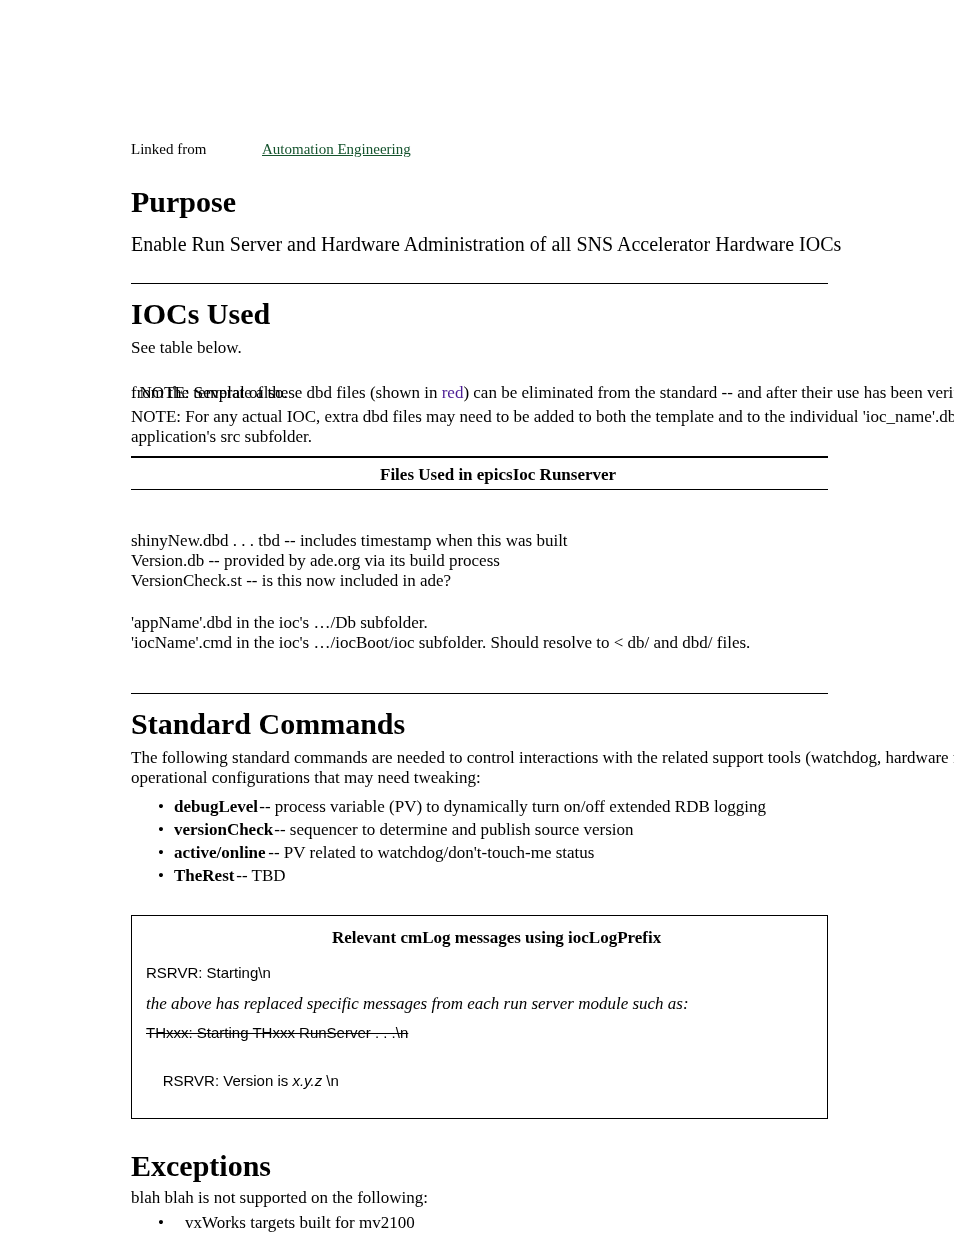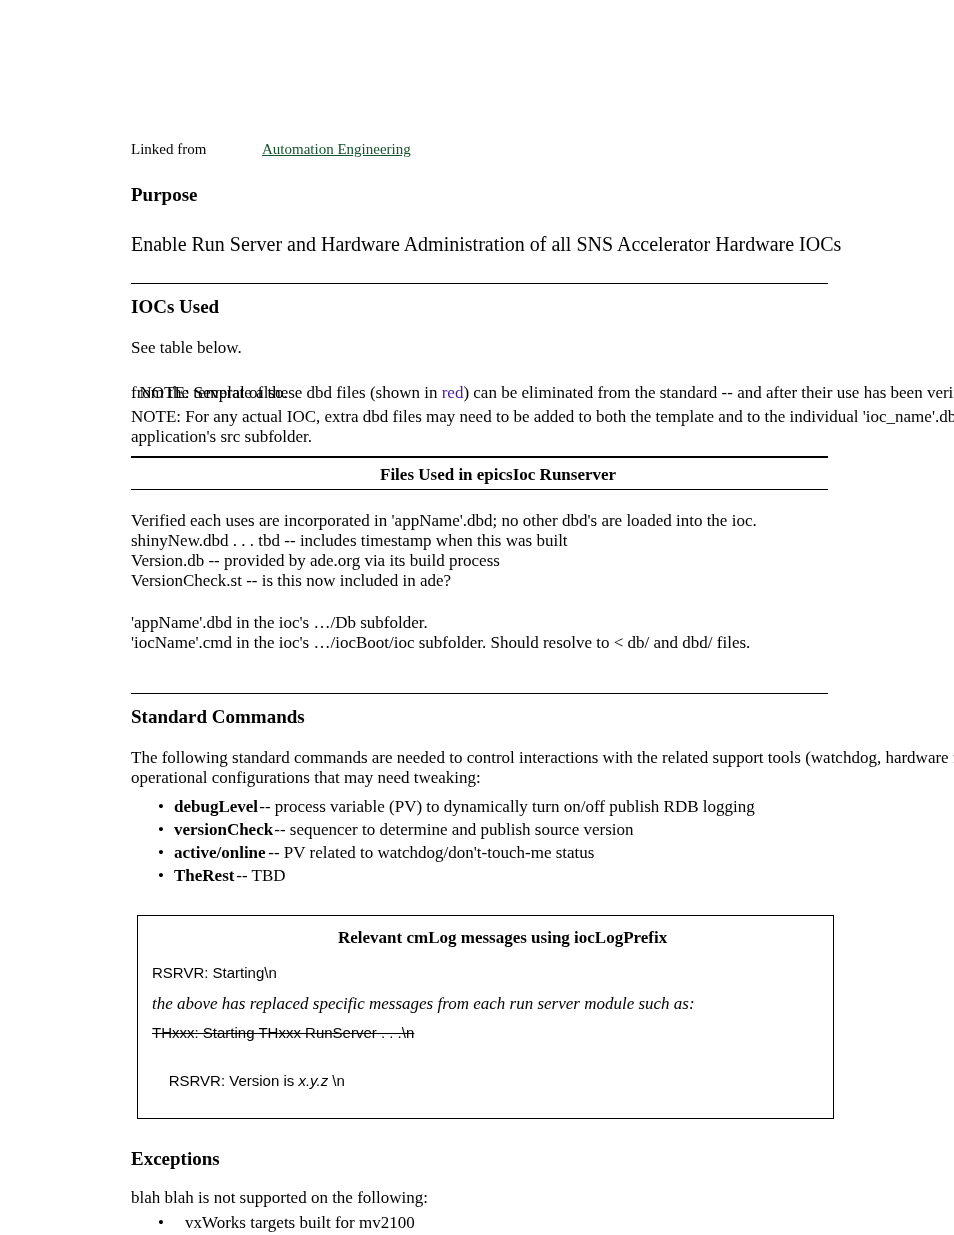--- a/index.html
+++ b/index.html
@@ -16,21 +16,21 @@
     width: 954px;
     height: 990px;
   }
   .txt {
     position: absolute;
     white-space: pre;
     line-height: 1.2;
   }
   .serif15 { font-size: 15px; }
   .serif17 { font-size: 17px; }
-  .serif23 { font-size: 19px; }
+  .serif23 { font-size: 30px; }
   .serif20 { font-size: 20px; }
   .bold { font-weight: bold; }
   .italic { font-style: italic; }
   .link {
     color: #14532d;
     text-decoration: underline;
     cursor: pointer;
   }
   .rule {
     position: absolute;
@@ -65,51 +65,50 @@
 </div>
 <span class="txt serif17" style="left:131px; top:383px;">from the template also.</span>
 
 <span class="txt serif17" style="left:131px; top:407px;">NOTE: For any actual IOC, extra dbd files may need to be added to both the template and to the individual 'ioc_name'.dbd file in the </span>
 <span class="txt serif17" style="left:131px; top:427px;">application's src subfolder.</span>
 
 <div class="rule" style="left:131px; top:456px; width:697px; border-top-width:2px;"></div>
 <span class="txt serif17 bold" style="left:380px; top:465px;">Files Used in epicsIoc Runserver</span>
 <div class="rule" style="left:131px; top:489px; width:697px;"></div>
 
-<span class="txt serif17" style="left:131px; top:511px;">Verified each uses are incorporated in 'appName'.dbd; no other dbd's are loaded into the ioc.</span>
 <span class="txt serif17" style="left:131px; top:531px;">shinyNew.dbd . . . tbd -- includes timestamp when this was built</span>
 <span class="txt serif17" style="left:131px; top:551px;">Version.db -- provided by ade.org via its build process</span>
 <span class="txt serif17" style="left:131px; top:571px;">VersionCheck.st -- is this now included in ade?</span>
 
 <span class="txt serif17" style="left:131px; top:613px;">'appName'.dbd in the ioc's …/Db subfolder.</span>
 <span class="txt serif17" style="left:131px; top:633px;">'iocName'.cmd in the ioc's …/iocBoot/ioc subfolder. Should resolve to &lt; db/ and dbd/ files.</span>
 
 <div class="rule" style="left:131px; top:693px; width:697px;"></div>
 <span class="txt serif23 bold" style="left:131px; top:706px;">Standard Commands</span>
 
 <span class="txt serif17" style="left:131px; top:748px;">The following standard commands are needed to control interactions with the related support tools (watchdog, hardware reboot) and with the </span>
 <span class="txt serif17" style="left:131px; top:768px;">operational configurations that may need tweaking:</span>
 
 <span class="txt serif17" style="left:158px; top:797px;">•</span>
 <span class="txt serif17 bold" style="left:174px; top:797px;">debugLevel</span>
-<span class="txt serif17" style="left:255px; top:797px;"> -- process variable (PV) to dynamically turn on/off publish RDB logging</span>
+<span class="txt serif17" style="left:255px; top:797px;"> -- process variable (PV) to dynamically turn on/off extended RDB logging</span>
 
 <span class="txt serif17" style="left:158px; top:820px;">•</span>
 <span class="txt serif17 bold" style="left:174px; top:820px;">versionCheck</span>
 <span class="txt serif17" style="left:270px; top:820px;"> -- sequencer to determine and publish source version</span>
 
 <span class="txt serif17" style="left:158px; top:843px;">•</span>
 <span class="txt serif17 bold" style="left:174px; top:843px;">active/online</span>
 <span class="txt serif17" style="left:264px; top:843px;"> -- PV related to watchdog/don't-touch-me status</span>
 
 <span class="txt serif17" style="left:158px; top:866px;">•</span>
 <span class="txt serif17 bold" style="left:174px; top:866px;">TheRest</span>
 <span class="txt serif17" style="left:232px; top:866px;"> -- TBD</span>
 
-<div class="box" style="left:131px; top:915px; width:697px; height:204px;margin-left:6px;">
+<div class="box" style="left:131px; top:915px; width:697px; height:204px;">
   <span class="txt serif17 bold" style="left:200px; top:12px; position:absolute;">Relevant cmLog messages using iocLogPrefix</span>
 
   <span class="txt arial15" style="left:14px; top:48px; position:absolute;">RSRVR: Starting\n</span>
 
   <span class="txt serif17 italic" style="left:14px; top:78px; position:absolute;">the above has replaced specific messages from each run server module such as:</span>
 
   <span class="txt arial15" style="left:14px; top:108px; position:absolute; text-decoration:line-through;">THxxx: Starting THxxx RunServer . . .\n</span>
 
   <div class="txt arial15" style="left:14px; top:138px; position:absolute;">
     <span>RSRVR: Version is </span><span class="italic">x.y.z</span><span> \n</span>

